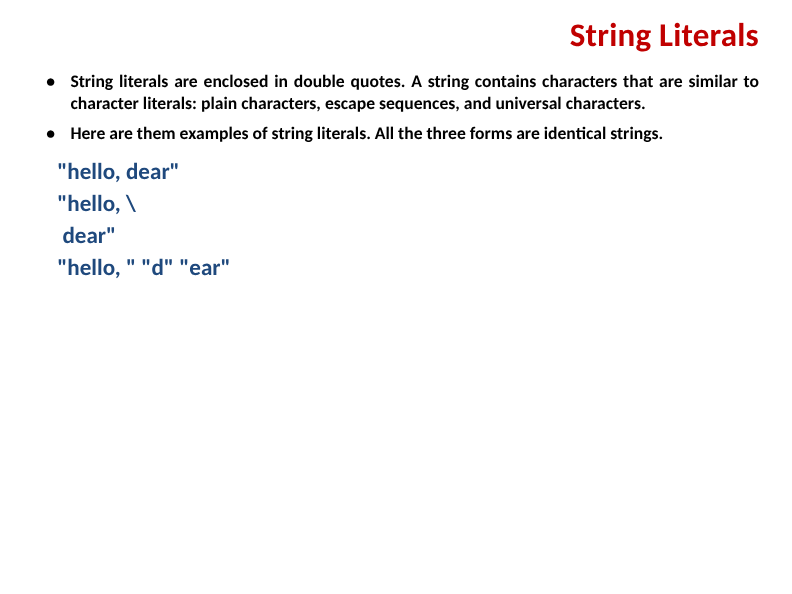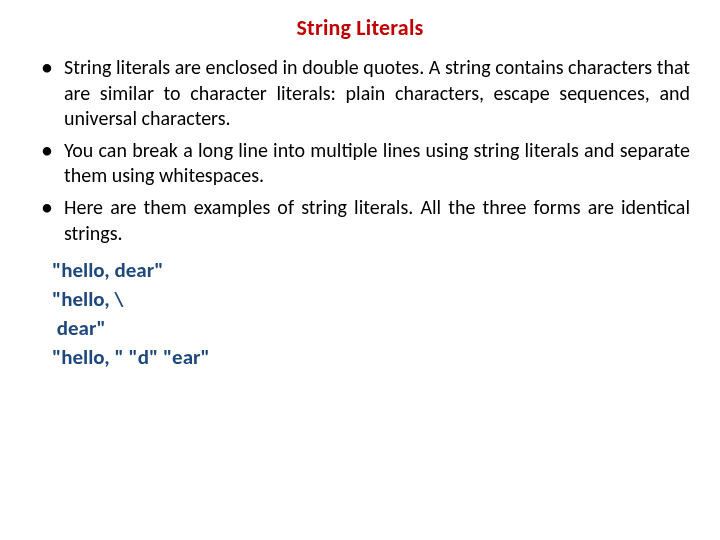--- a/index.html
+++ b/index.html
@@ -13,35 +13,35 @@
     overflow: hidden;
   }
   .slide {
     box-sizing: border-box;
     width: 720px;
     height: 540px;
     padding: 10px 30px 0 30px;
     position: relative;
   }
   .title {
-    text-align: center;
-    font-size: 22px;
+    text-align: right;
+    font-size: 30px;
     font-weight: 700;
     margin: 4px 0 14px 0;
     letter-spacing: 0.2px;
   }
   ul.bullets {
     margin: 0 0 10px 0;
     padding: 0 0 0 28px;
     list-style: none;
   }
   ul.bullets > li {
     position: relative;
-    font-size: 20px;
-    font-weight: 400;
+    font-size: 16px;
+    font-weight: 700;
     line-height: 1.28;
     text-align: justify;
     margin-bottom: 6px;
     padding-left: 6px;
   }
   ul.bullets > li::before {
     content: "•";
     position: absolute;
     left: -16px;
     top: 0;
@@ -57,21 +57,20 @@
   }
 </style>
 </head>
 <body>
 
 <div class="slide">
   <h1 class="title" style="color:#c00000">String Literals</h1>
 
   <ul class="bullets">
     <li>String literals are enclosed in double quotes. A string contains characters that are similar to character literals: plain characters, escape sequences, and universal characters.</li>
-    <li>You can break a long line into multiple lines using string literals and separate them using whitespaces.</li>
     <li>Here are them examples of string literals. All the three forms are identical strings.</li>
   </ul>
 
   <div class="examples" style="color:#1f497d">"hello, dear"
 "hello, \
  dear"
 "hello, " "d" "ear"</div>
 </div>
 
 </body></html>

